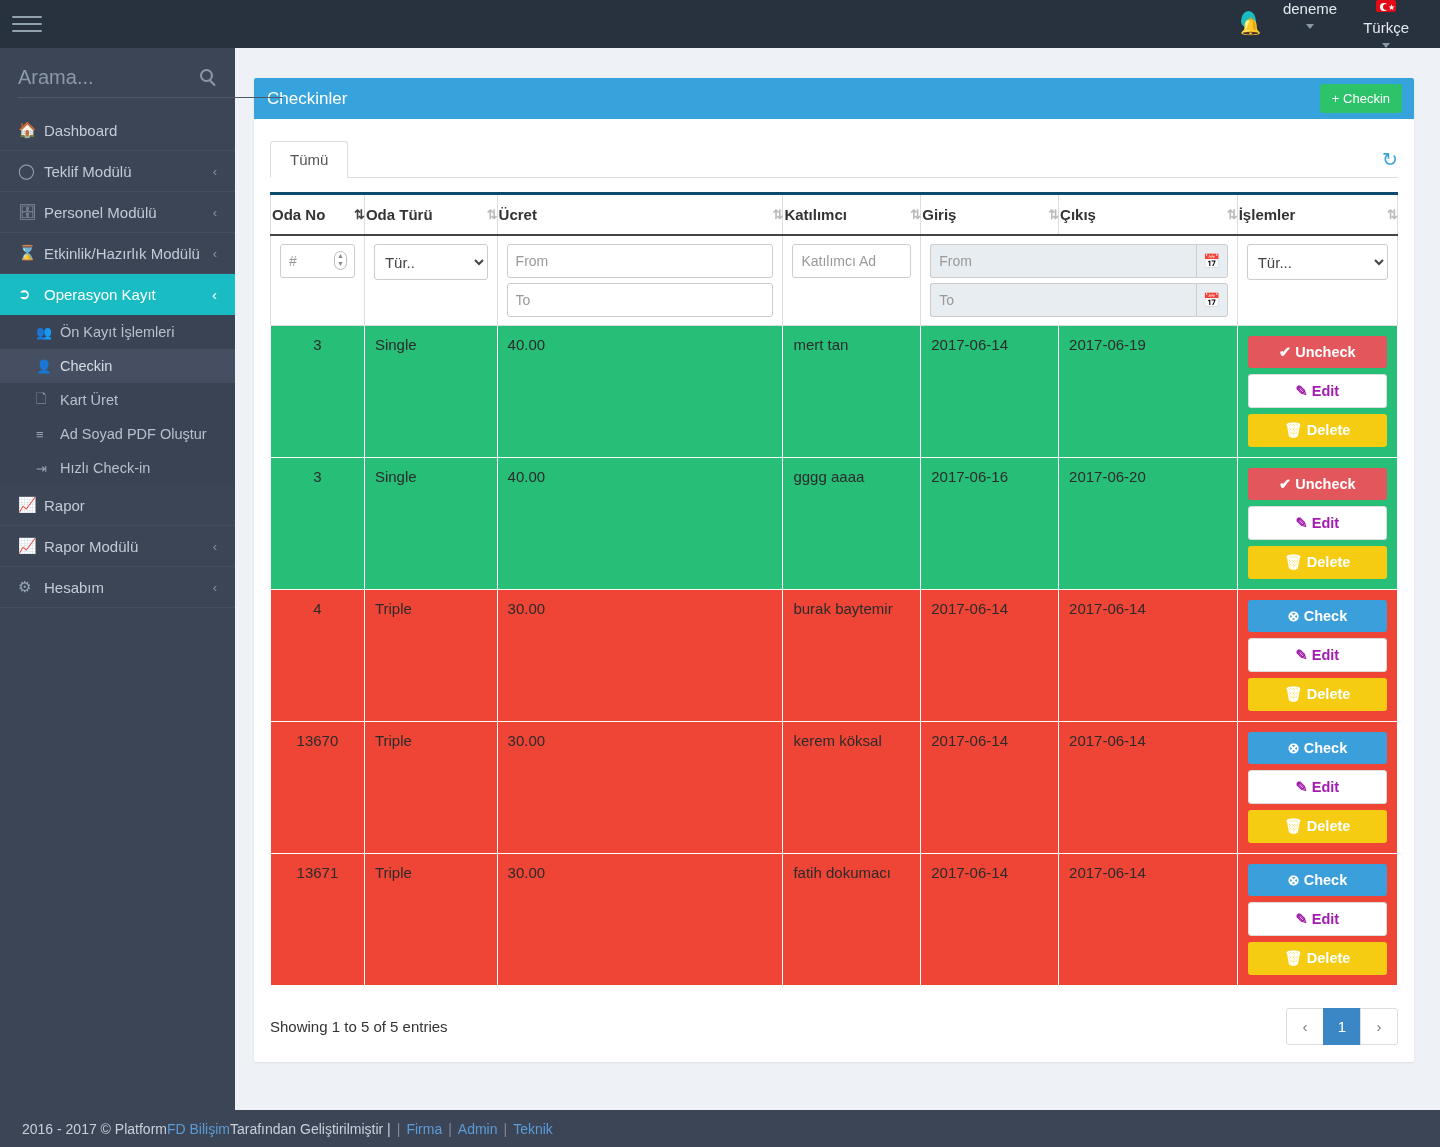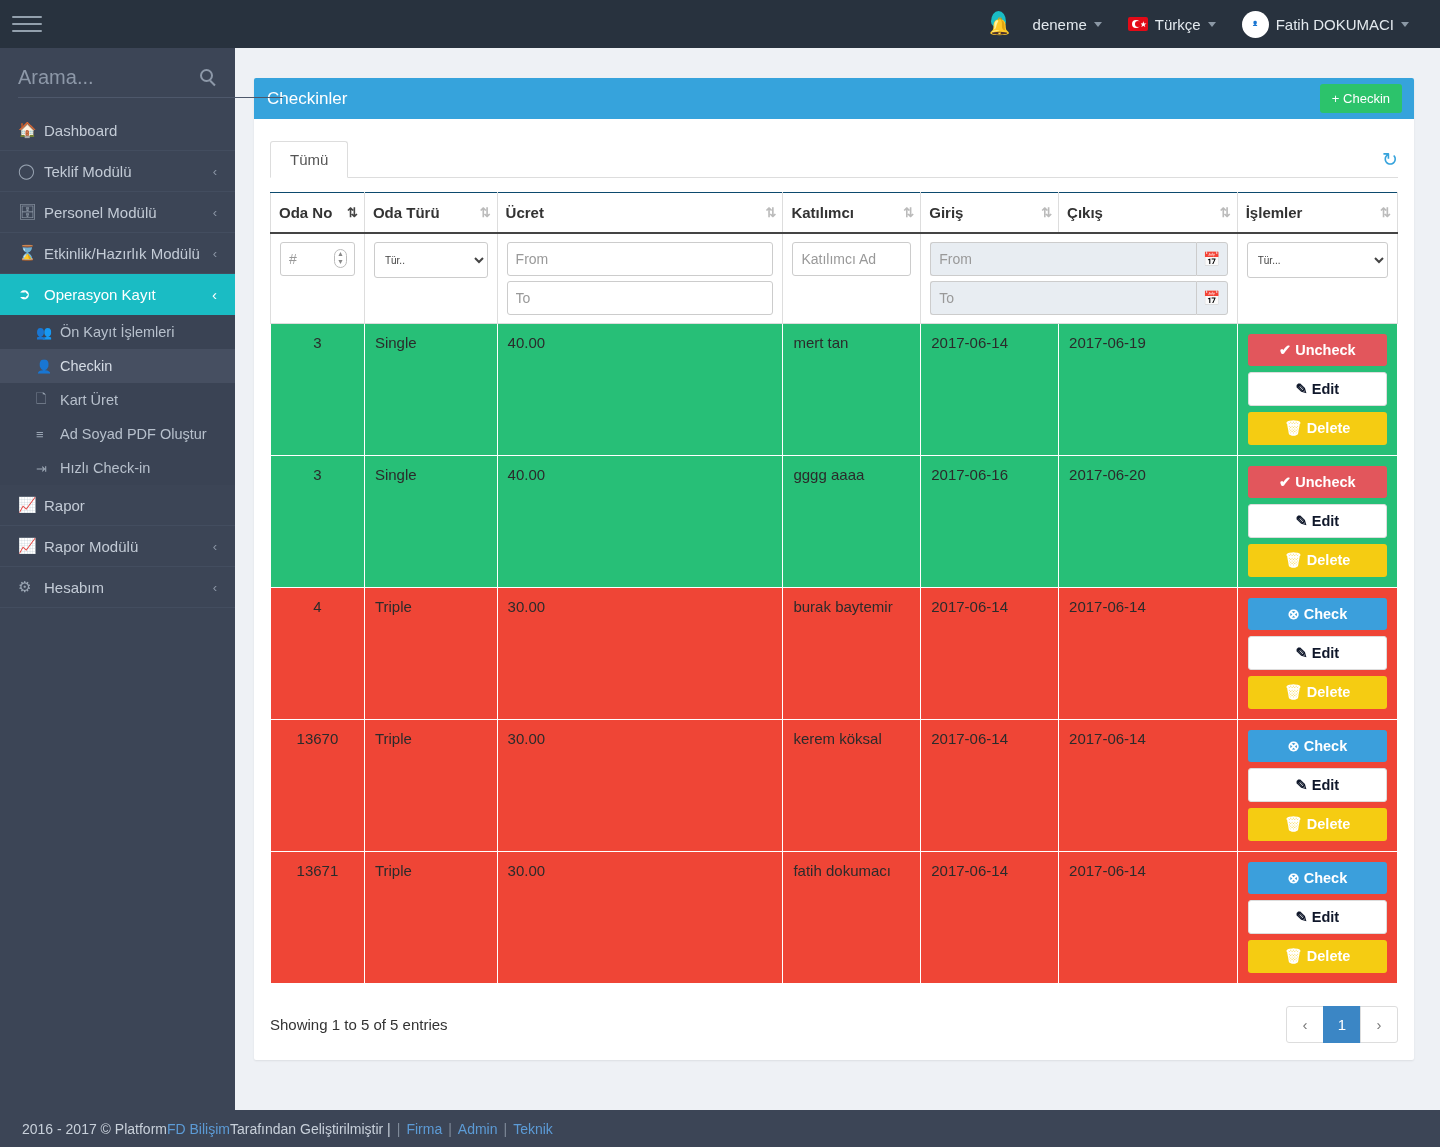--- a/index.html
+++ b/index.html
@@ -55,21 +55,21 @@
   .bell { position: relative; width: 40px; height: 48px; cursor: pointer; }
   .bell .drop {
     position: absolute; left: 11px; top: 11px; width: 15px; height: 17px;
     background: #1ABCC4; border-radius: 50% 50% 50% 50% / 62% 62% 38% 38%;
   }
   .bell .bellglyph {
     position: absolute; left: 10px; top: 16px; font-size: 17px; color: #E9EEF2;
   }
   .tr-item {
     display: flex; align-items: center; gap: 7px; color: #E3E9EE;
-    font-size: 15px; padding: 0 13px; height: 48px; cursor: pointer;
+    font-size: 15px; padding: 0 13px; height: 48px; cursor: pointer; flex-direction: column;
   }
   .caret-d {
     width: 0; height: 0; border-left: 4px solid transparent;
     border-right: 4px solid transparent; border-top: 5px solid #8b98a5;
   }
   .flag {
     width: 20px; height: 14px; background: #E30A17; border-radius: 2px;
     position: relative; display: inline-block;
   }
   .flag::before {
@@ -196,57 +196,57 @@
   }
   .inp::placeholder { color: #999; }
   .spin-wrap { position: relative; }
   .spin {
     position: absolute; right: 8px; top: 7px; width: 13px; height: 19px;
     border: 1px solid #bbb; border-radius: 7px; background: #fff;
     font-size: 7px; color: #888; line-height: 8px; text-align: center;
   }
   .sel {
     width: 100%; height: 36px; border: 1px solid #ccc; border-radius: 3px;
-    padding: 3px 6px; font-size: 10px; color: #444; background: #fff;
+    padding: 3px 6px; font-size: 15px; color: #444; background: #fff;
     font-family: "Liberation Sans", sans-serif;
   }
   .dategrp { display: flex; margin-bottom: 5px; }
   .dategrp .inp { border-radius: 3px 0 0 3px; background: #E8EDF2; border-right: none; }
   .dategrp .addon {
     width: 35px; height: 34px; background: #E8EDF2; border: 1px solid #ccc;
     border-radius: 0 3px 3px 0; display: flex; align-items: center;
     justify-content: center; color: #666; font-size: 14px;
   }
   .mb5 { margin-bottom: 5px; }
 
   thead.hdr th {
-    background: #fff; text-align: left; padding: 11px 8px;
+    background: #fff; text-align: left; padding: 11px 1px;
     font-size: 15px; color: #333; font-weight: bold;
-    border-top: 1px solid #0c4a6e; border-bottom: 2px solid #444;
+    border-top: 3px solid #0c4a6e; border-bottom: 2px solid #444;
   }
   .th-in { display: flex; align-items: center; }
   .sort-ico { margin-left: auto; color: #bbb; font-size: 13px; letter-spacing: -2px; }
   .sort-ico.on { color: #444; }
 
   tbody.body td {
     padding: 10px 10px; font-size: 15px; color: #2b2b2b;
     border: 1px solid #fff; height: 130px;
   }
   tr.green td { background: #27BF77; }
   tr.red   td { background: #EF4536; }
   td.num { text-align: center; }
   td.acts { padding: 6px 8px; }
   .abtn {
     display: block; width: 100%; text-align: center; border-radius: 3px;
     font-size: 14.5px; padding: 8px 0; margin-bottom: 6px; border: none;
     cursor: pointer; font-family: "Liberation Sans", sans-serif; font-weight: bold;
   }
   .abtn.uncheck { background: #E2565C; color: #ffffff; }
   .abtn.check { background: #3B9FDC; color: #fff; }
-  .abtn.edit { background: #fff; color: #0f172a; border: 1px solid #ddd; }
+  .abtn.edit { background: #fff; color: #a21caf; border: 1px solid #ddd; }
   .abtn.del { background: #F5CC12; color: #fff; margin-bottom: 0; }
 
   .tablefoot {
     display: flex; align-items: center; margin-top: 20px; height: 40px;
   }
   .entries { font-size: 15px; color: #333; }
   .pager { margin-left: auto; display: flex; }
   .pg {
     min-width: 38px; height: 37px; border: 1px solid #ddd; margin-left: -1px;
     display: flex; align-items: center; justify-content: center;
@@ -284,25 +284,20 @@
       </div>
       <div class="tr-item">
         <span>deneme</span>
         <span class="caret-d"></span>
       </div>
       <div class="tr-item">
         <span class="flag">
             <span class="star">★</span>
           </span>
         <span>Türkçe</span>
-        <span class="caret-d"></span>
-      </div>
-      <div class="tr-item">
-        <span class="avatar">👤</span>
-        <span>Fatih DOKUMACI</span>
         <span class="caret-d"></span>
       </div>
     </div>
   </div>
 
   <div class="sidebar">
     <div class="searchbox">
       <input type="text" placeholder="Arama..." style="">
       <span class="search-ico"></span>
     </div>

